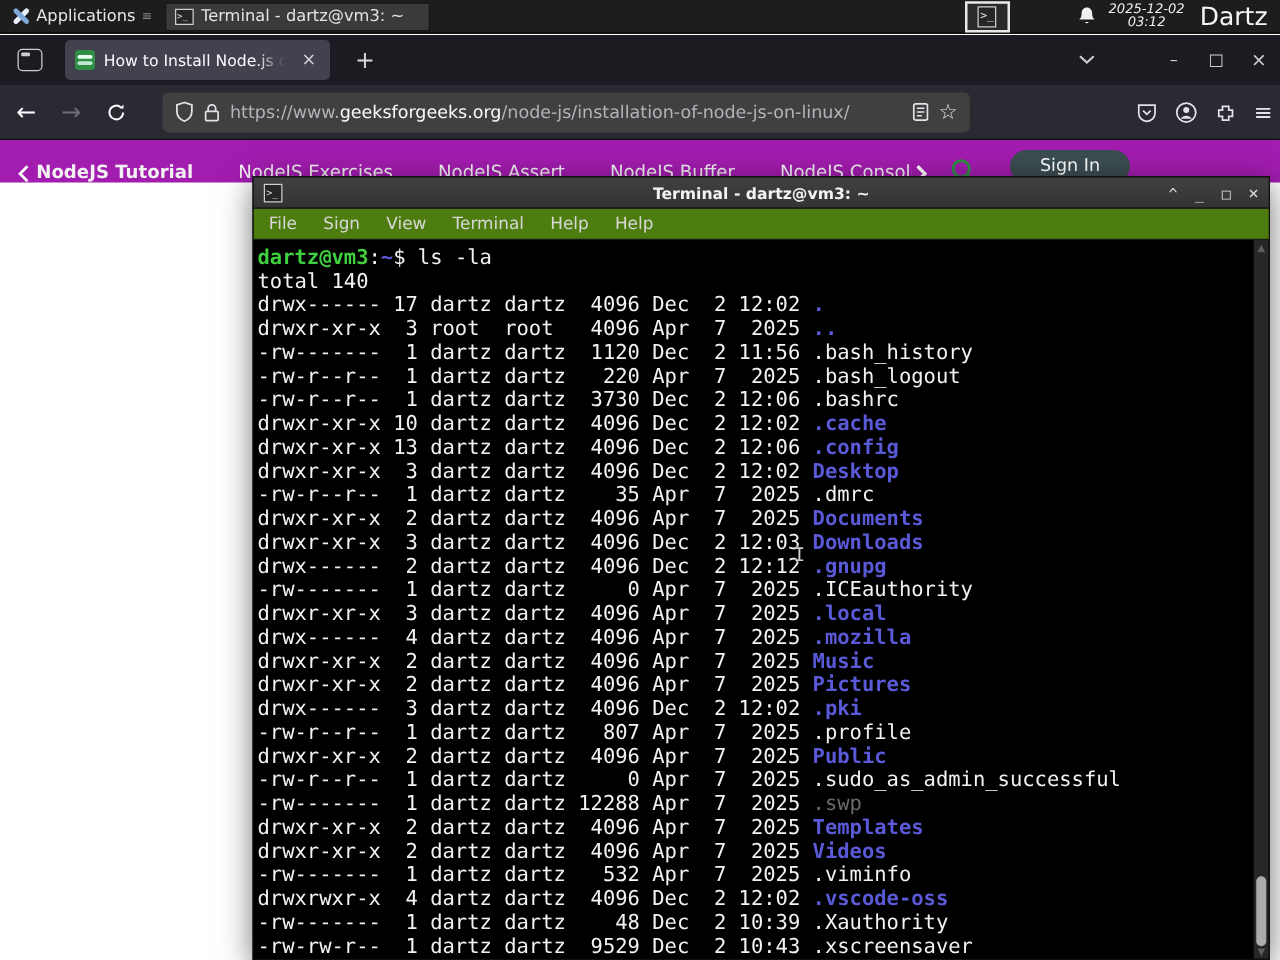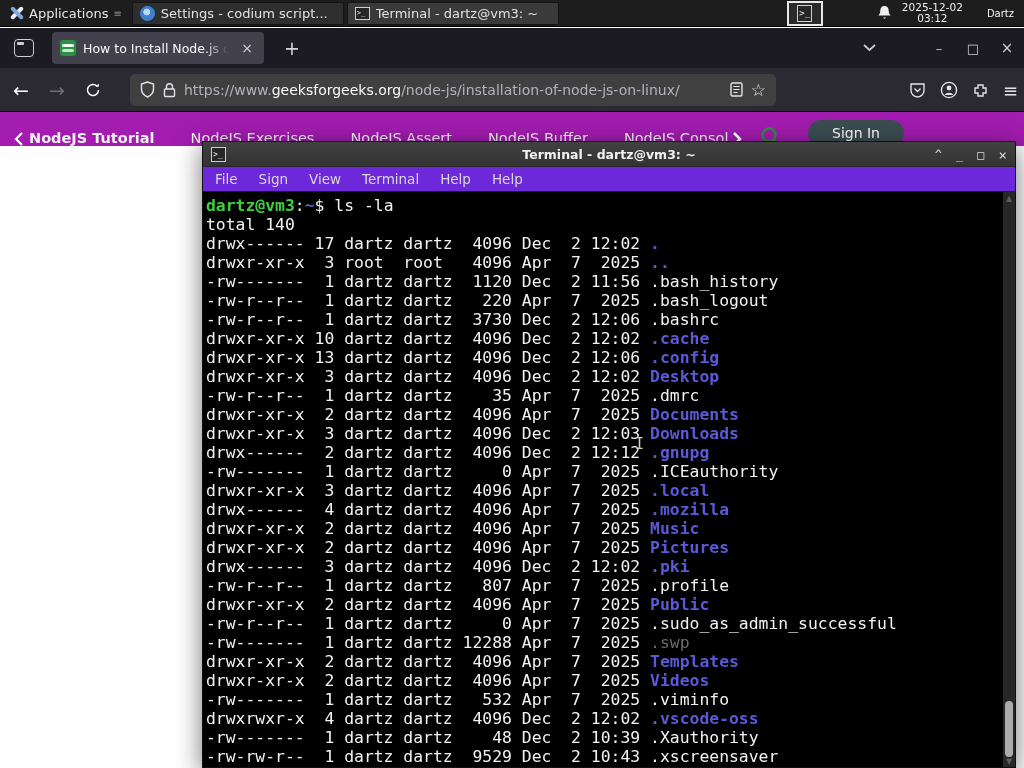--- a/index.html
+++ b/index.html
@@ -30,22 +30,22 @@
   .codium-ball { width:15px; height:15px; border-radius:50%; flex:0 0 15px;
              background:radial-gradient(circle at 45% 40%, #bcd7f4 0 26%, #3f7fd0 30% 100%); }
   .term-mini { width:15px; height:13px; flex:0 0 15px; background:#262626;
              border:1px solid #cfcfcf; color:#e8e8e8; font-size:7px; line-height:11px;
              text-align:left; padding-left:1px; font-family:"DejaVu Sans Mono",monospace; }
   .panel-spacer { flex:1; }
   .tray-launcher { width:36px; height:25px; border:2px solid #e8e8e8; background:#2a2a2a;
              display:flex; align-items:center; justify-content:center; margin-right:54px; }
   .tray-launcher .term-mini { width:20px; height:17px; font-size:9px; line-height:15px; }
   .bell { margin-right:10px; display:flex; align-items:center; }
-  .clock { color:#f0f0f0; font-size:10.5px; line-height:11px; text-align:center; margin-right:24px; }
-  .user-label { color:#f5f5f5; font-size:10px; margin-right:10px; }
+  .clock { color:#f0f0f0; font-size:10.5px; line-height:11px; text-align:center; margin-right:12px;font-style:italic; }
+  .user-label { color:#f5f5f5; font-size:20px; margin-right:10px; }
 
   
   .tabbar { position:absolute; top:28px; left:0; width:1024px; height:40px;
             background:#1c1b22; display:flex; align-items:center; z-index:10; }
   .fview { margin-left:14px; width:20px; height:18px; border:1.6px solid #cfcdd4;
            border-radius:4px; position:relative; }
   .fview:after { content:""; position:absolute; left:2px; top:2px; width:7px; height:3px;
            background:#cfcdd4; border-radius:1px; }
   .tab { margin-left:18px; width:212px; height:32px; background:#42414d; border-radius:4px;
          display:flex; align-items:center; gap:7px; padding:0 8px; color:#fbfbfe; }
@@ -97,21 +97,21 @@
   
   .terminal { position:absolute; left:202px; top:141px; width:814px; height:627px;
               background:#000; border:1px solid #101010; box-shadow:0 6px 24px rgba(0,0,0,.55); z-index:20; }
   .t-titlebar { height:25px; background:linear-gradient(#414141,#333333);
               display:flex; align-items:center; position:relative; padding:0 8px;
               border-bottom:1px solid #262626; }
   .t-title { position:absolute; left:0; right:0; text-align:center; color:#f2f2f2;
               font-weight:bold; font-size:12.5px; pointer-events:none; }
   .t-ctls { position:absolute; right:8px; top:0; height:25px; display:flex; gap:14px; align-items:center; }
   .t-ctl { color:#dcdcdc; font-size:12px; line-height:12px; font-family:"DejaVu Sans Mono",monospace; }
-  .t-menubar { height:25px; background:#6d28d9; display:flex; align-items:center; gap:21px;
+  .t-menubar { height:25px; background:#4d7c0f; display:flex; align-items:center; gap:21px;
               padding:0 12px; color:#d8d8d8; font-size:13.5px; border-bottom:1px solid #1a1a1a; }
   .t-content { position:relative; height:575px; background:#000; overflow:hidden; }
   .t-out { padding:4px 0 0 3px; font-family:"DejaVu Sans Mono", monospace;
            font-size:16.4px; line-height:19px; color:#f2f2f2; white-space:pre; }
   .tline { height:19px; }
   .t-green { color:#3fcf3f; font-weight:bold; }
   .t-blue  { color:#5a5ad8; font-weight:bold; }
   .t-dim   { color:#6b6b6b; }
   .t-scroll { position:absolute; right:0; top:0; width:12px; height:575px; background:#272727; }
   .t-thumb { position:absolute; right:2px; bottom:10px; width:8px; height:56px;
@@ -125,24 +125,20 @@
 <body>
 
 <div class="screen">
 
   <div class="panel">
     <div class="apps-btn">
       <span class="xlogo"></span>
       <span>Applications</span>
       <span class="whisker">≡</span>
     </div>
-    <div class="winbtn">
-      <span class="codium-ball"></span>
-      <span class="wb-label">Settings - codium script...</span>
-    </div>
     <div class="winbtn active">
       <span class="term-mini">&gt;_</span>
       <span class="wb-label">Terminal - dartz@vm3: ~</span>
     </div>
     <div class="panel-spacer"></div>
     <div class="tray-launcher">
       <span class="term-mini">&gt;_</span>
     </div>
     <div class="bell">
       <svg width="15" height="16" viewBox="0 0 15 16">

